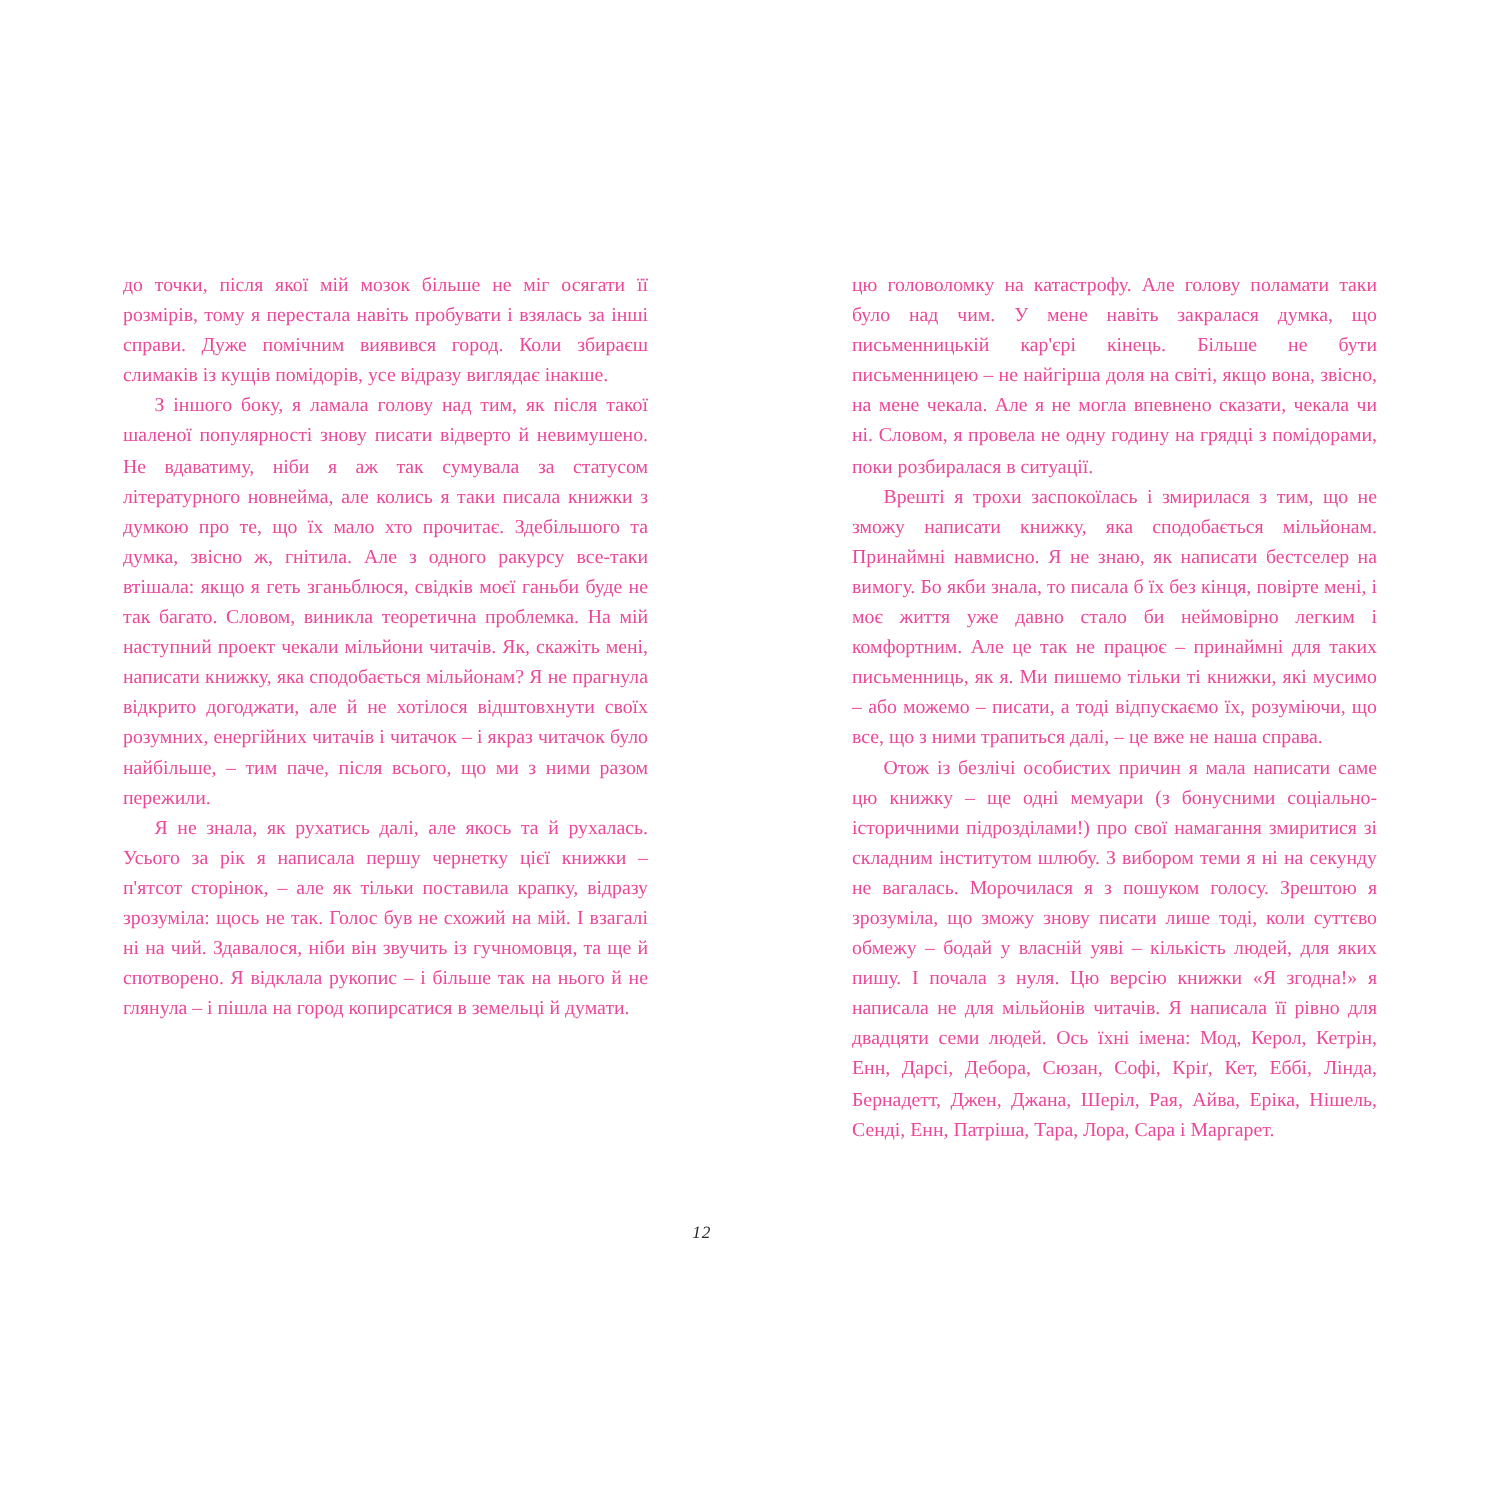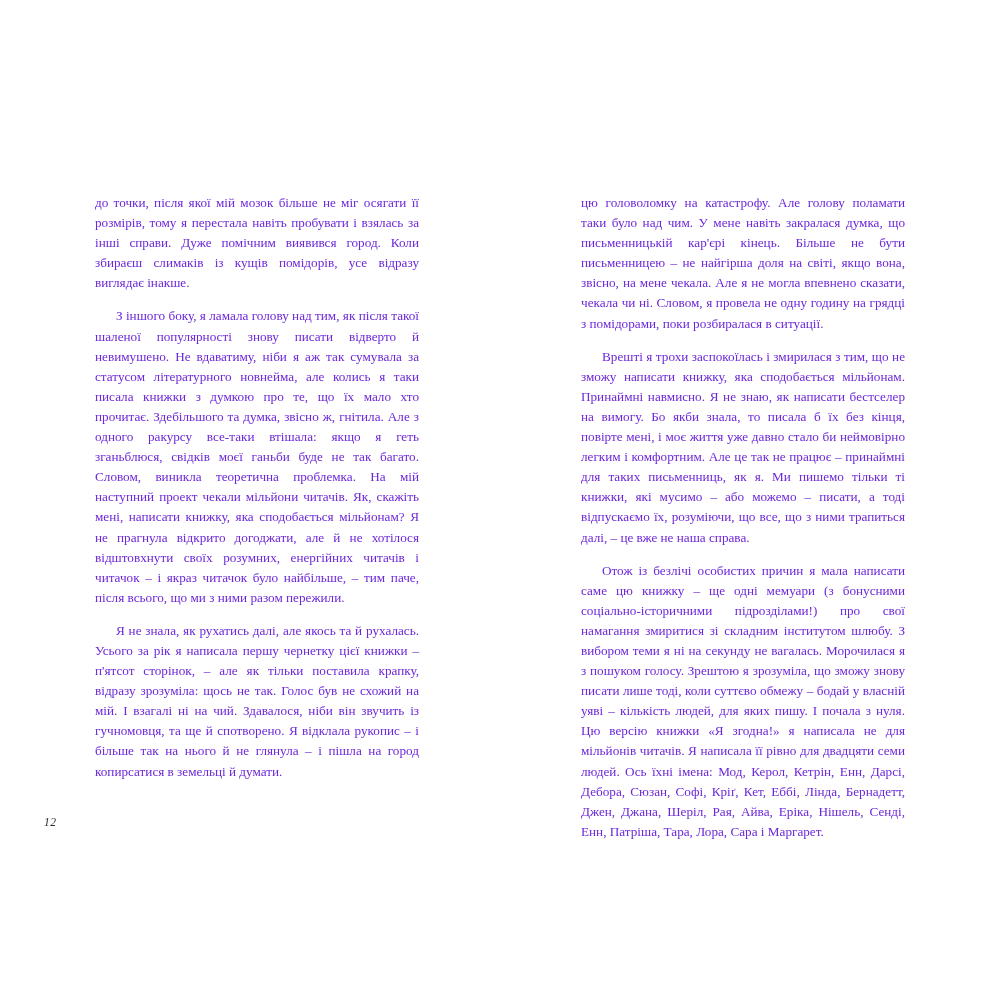--- a/index.html
+++ b/index.html
@@ -37,38 +37,38 @@
     padding-right: 42px;
   }
   .page-right {
     padding-left: 42px;
     padding-right: 38px;
   }
   .text-column {
     width: 100%;
   }
   .para {
-    margin: 13px;
+    margin: 0;
     font-size: 13.2px;
     line-height: 20.1px;
     text-align: justify;
     text-justify: inter-word;
     text-indent: 21px;
     hyphens: manual;
-    color: #6d28d9;
+    color: #ec4899;
   }
   .para.first {
     text-indent: 0;
   }
   .folio {
     position: absolute;
     bottom: 172px;
     left: 0;
     width: 100%;
-    text-align: left;
+    text-align: right;
     font-size: 11.5px;
     color: #2b2b2b;
     letter-spacing: 0.5px;
     font-style: italic;
   }
   .page-left .folio {
     padding-right: 4px;
   }
   .page-right .folio {
     padding-left: 4px;

